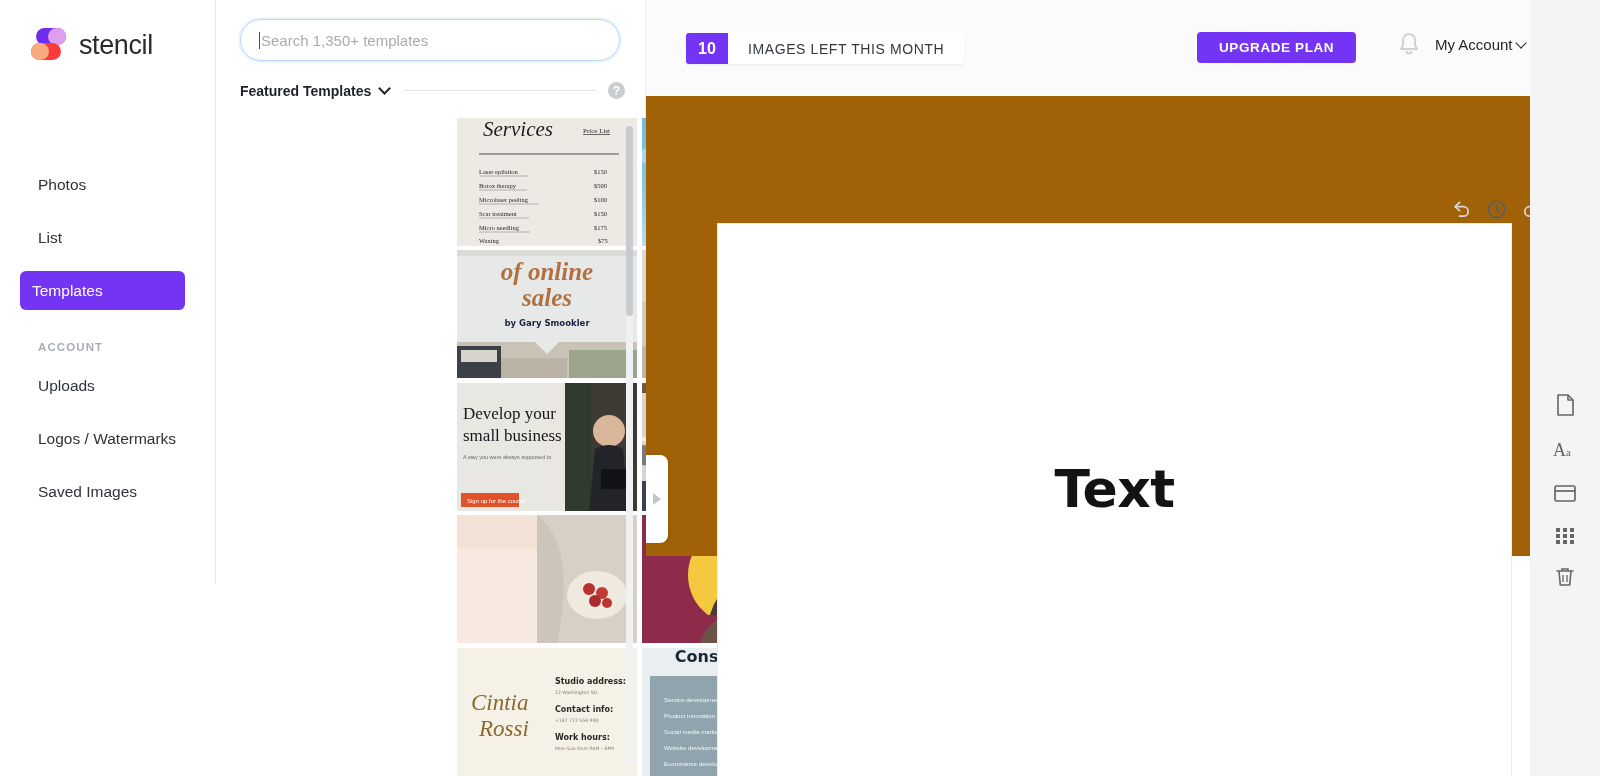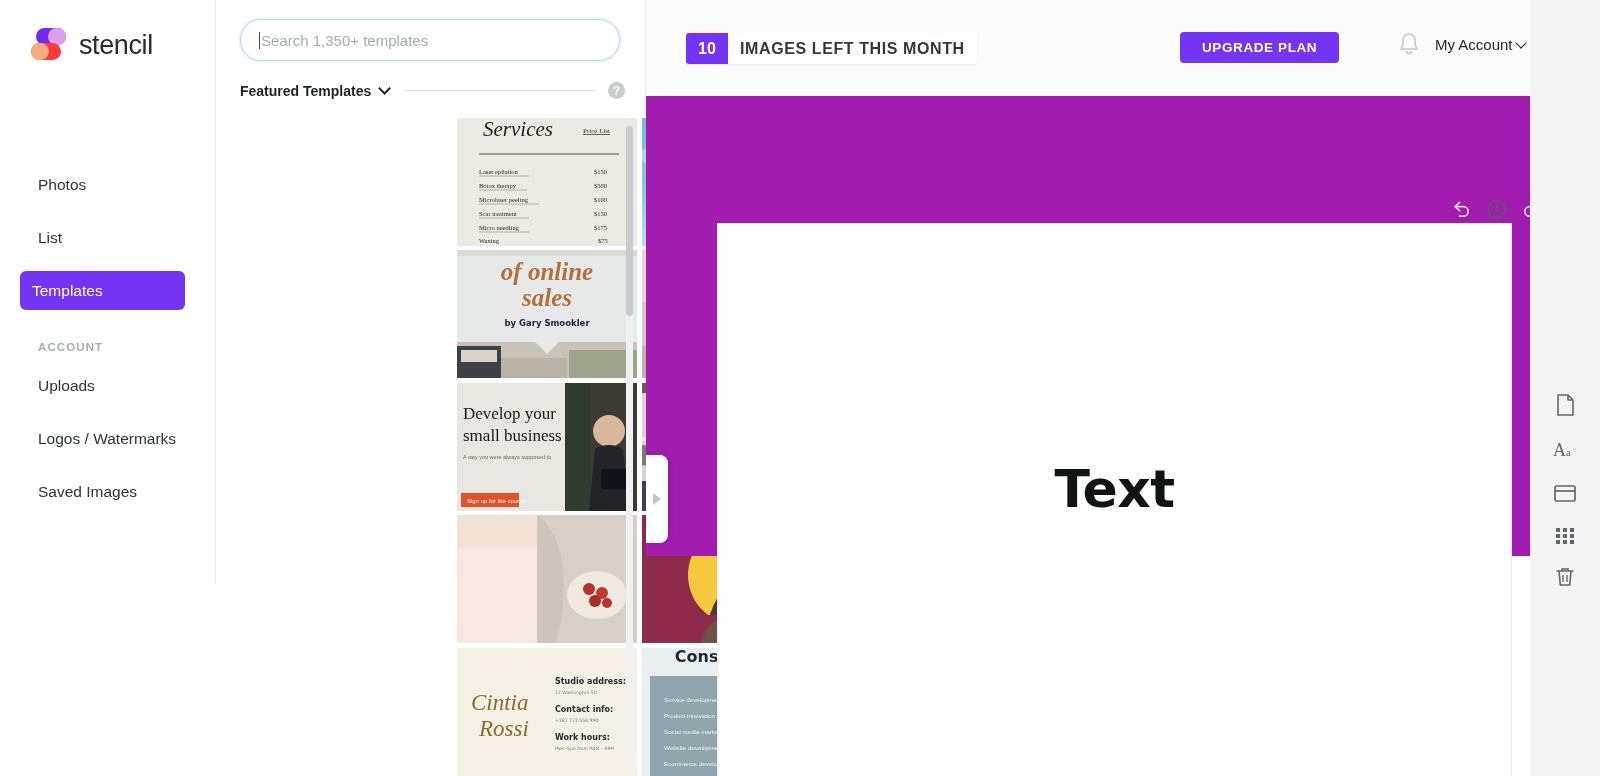--- a/index.html
+++ b/index.html
@@ -127,42 +127,42 @@
     z-index: 20;
   }
   .tri-right {
     width: 0; height: 0;
     border-top: 6px solid transparent; border-bottom: 6px solid transparent;
     border-left: 8px solid #c2c5ca;
   }
 
   
   .main {
-    flex: 1; height: 556px; background: #a21caf; position: relative;
+    flex: 1; height: 556px; background: #a16207; position: relative;
   }
   .topbar {
     height: 96px; background: #fbfbfb; position: relative;
   }
   .quota {
     position: absolute; left: 40px; top: 33px;
     display: flex; height: 31px; border-radius: 3px; overflow: hidden;
     box-shadow: 0 1px 2px rgba(0,0,0,.07);
   }
   .quota-num {
     background: #7434f4; color: #fff; font-weight: 700; font-size: 16px;
     display: flex; align-items: center; justify-content: center;
     width: 42px;
   }
   .quota-label {
-    background: #fff; color: #33383d; font-weight: 700; font-size: 16px;
+    background: #fff; color: #33383d; font-weight: 400; font-size: 14px;
     letter-spacing: .6px;
-    display: flex; align-items: center; padding: 0 12px;
+    display: flex; align-items: center; padding: 0 20px;
   }
   .upgrade-btn {
-    position: absolute; left: 534px; top: 32px;
+    position: absolute; left: 551px; top: 32px;
     background: #7434f4; color: #fff;
     font-size: 13.5px; font-weight: 700; letter-spacing: .6px;
     padding: 0 22px; height: 31px; line-height: 31px;
     border-radius: 4px; border: none; cursor: pointer;
   }
   .bell {
     position: absolute; left: 752px; top: 32px;
     width: 22px; height: 28px; cursor: pointer;
   }
   .account {

